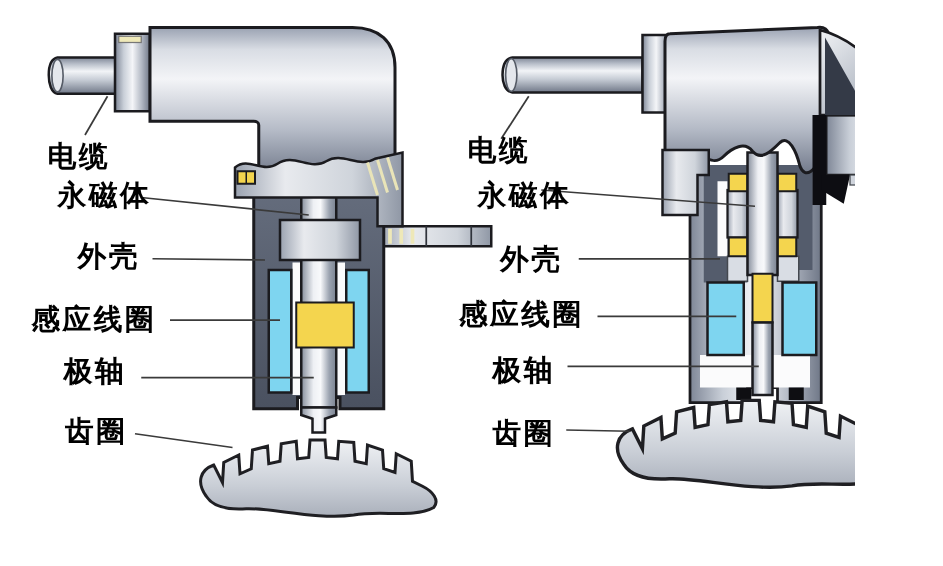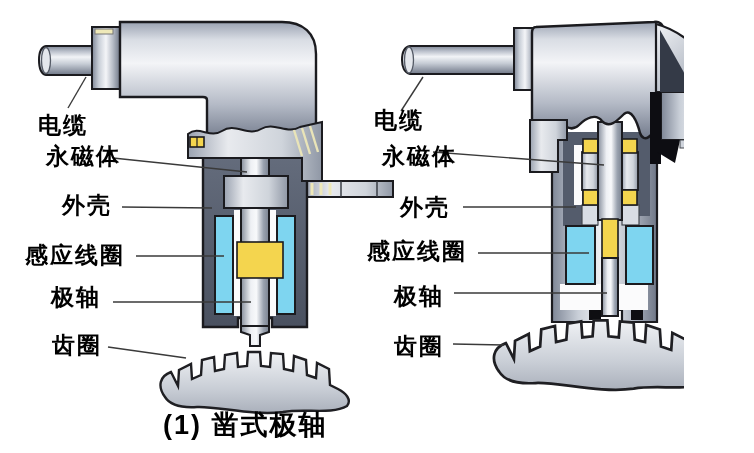--- a/index.html
+++ b/index.html
@@ -207,21 +207,20 @@
     <line x1="453" y1="344" x2="504" y2="345"></line>
   </g>
 </svg>
 
 <div class="lbl" style="left:38px;top:114px">电缆</div>
 <div class="lbl" style="left:46px;top:145px">永磁体</div>
 <div class="lbl" style="left:62px;top:194px">外壳</div>
 <div class="lbl" style="left:25px;top:244px">感应线圈</div>
 <div class="lbl" style="left:51px;top:286px">极轴</div>
 <div class="lbl" style="left:52px;top:334px">齿圈</div>
-<div class="cap" style="left:163px;top:409px">(1) 凿式极轴</div>
 
 <div class="lbl" style="left:374px;top:109px">电缆</div>
 <div class="lbl" style="left:382px;top:145px">永磁体</div>
 <div class="lbl" style="left:400px;top:196px">外壳</div>
 <div class="lbl" style="left:367px;top:240px">感应线圈</div>
 <div class="lbl" style="left:394px;top:285px">极轴</div>
 <div class="lbl" style="left:394px;top:335px">齿圈</div>
 
 <div class="cursor-bar"></div>
 

